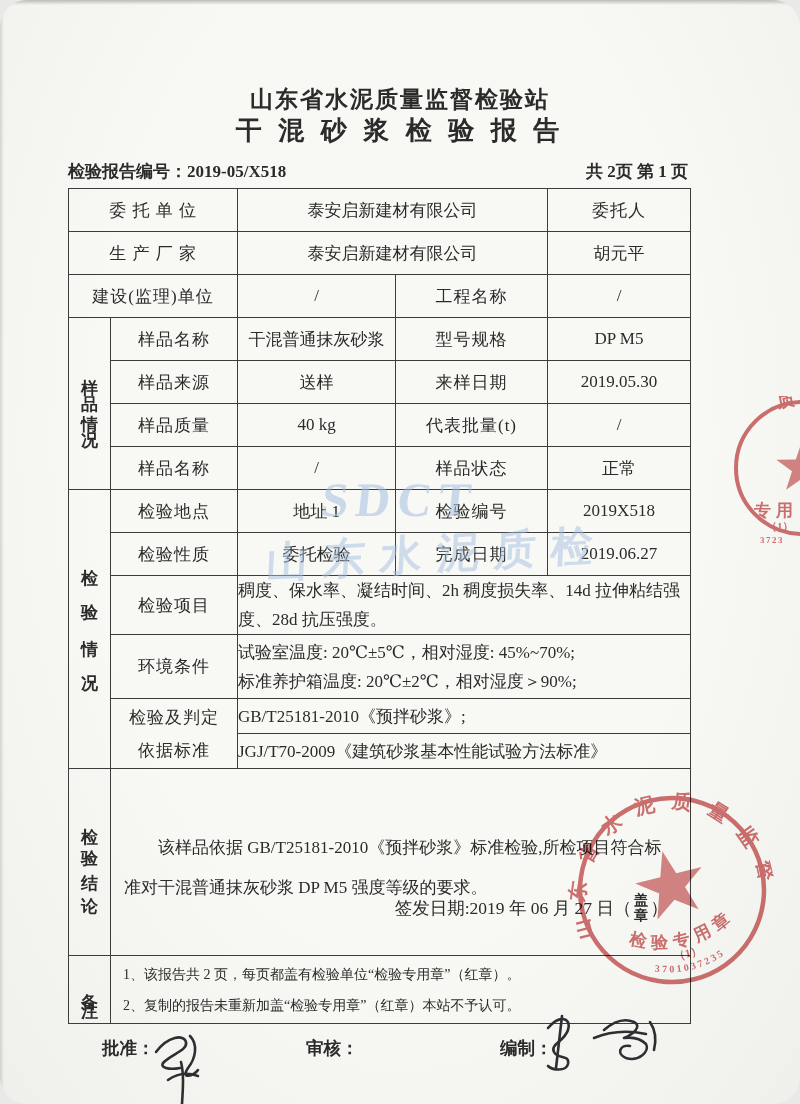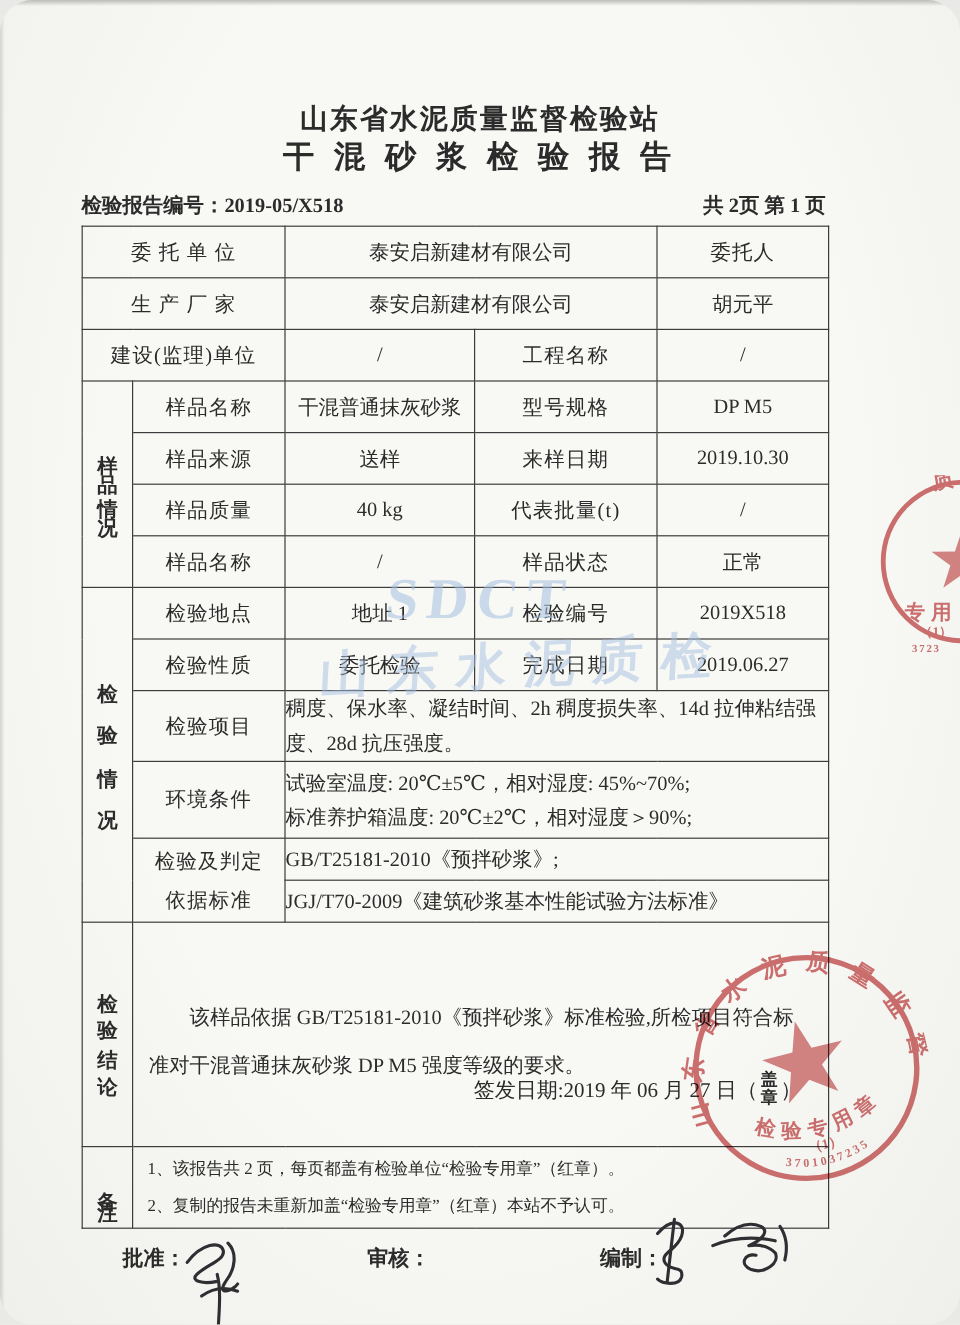--- a/index.html
+++ b/index.html
@@ -114,21 +114,21 @@
       </td>
       <td class="lab">样品名称</td>
       <td class="val">干混普通抹灰砂浆</td>
       <td class="lab">型号规格</td>
       <td class="val">DP M5</td>
     </tr>
     <tr style="height:43px">
       <td class="lab">样品来源</td>
       <td class="val">送样</td>
       <td class="lab">来样日期</td>
-      <td class="val">2019.10.30</td>
+      <td class="val">2019.05.30</td>
     </tr>
     <tr style="height:43px">
       <td class="lab">样品质量</td>
       <td class="val">40 kg</td>
       <td class="lab">代表批量(t)</td>
       <td class="val">/</td>
     </tr>
     <tr style="height:43px">
       <td class="lab">样品名称</td>
       <td class="val">/</td>

